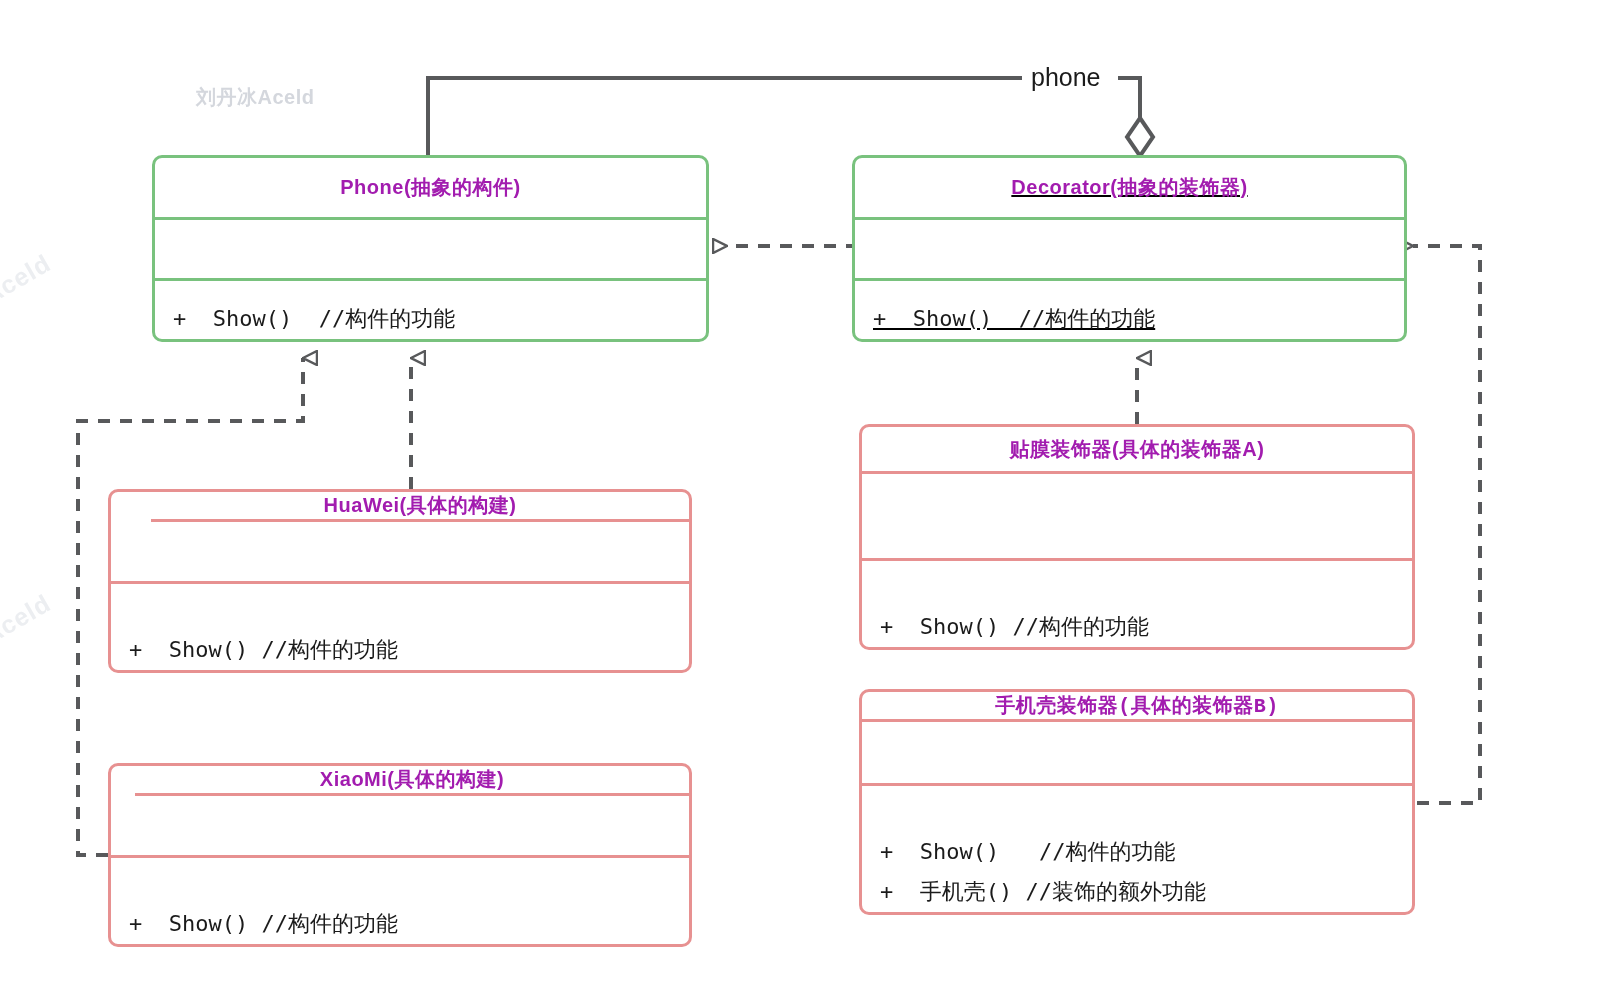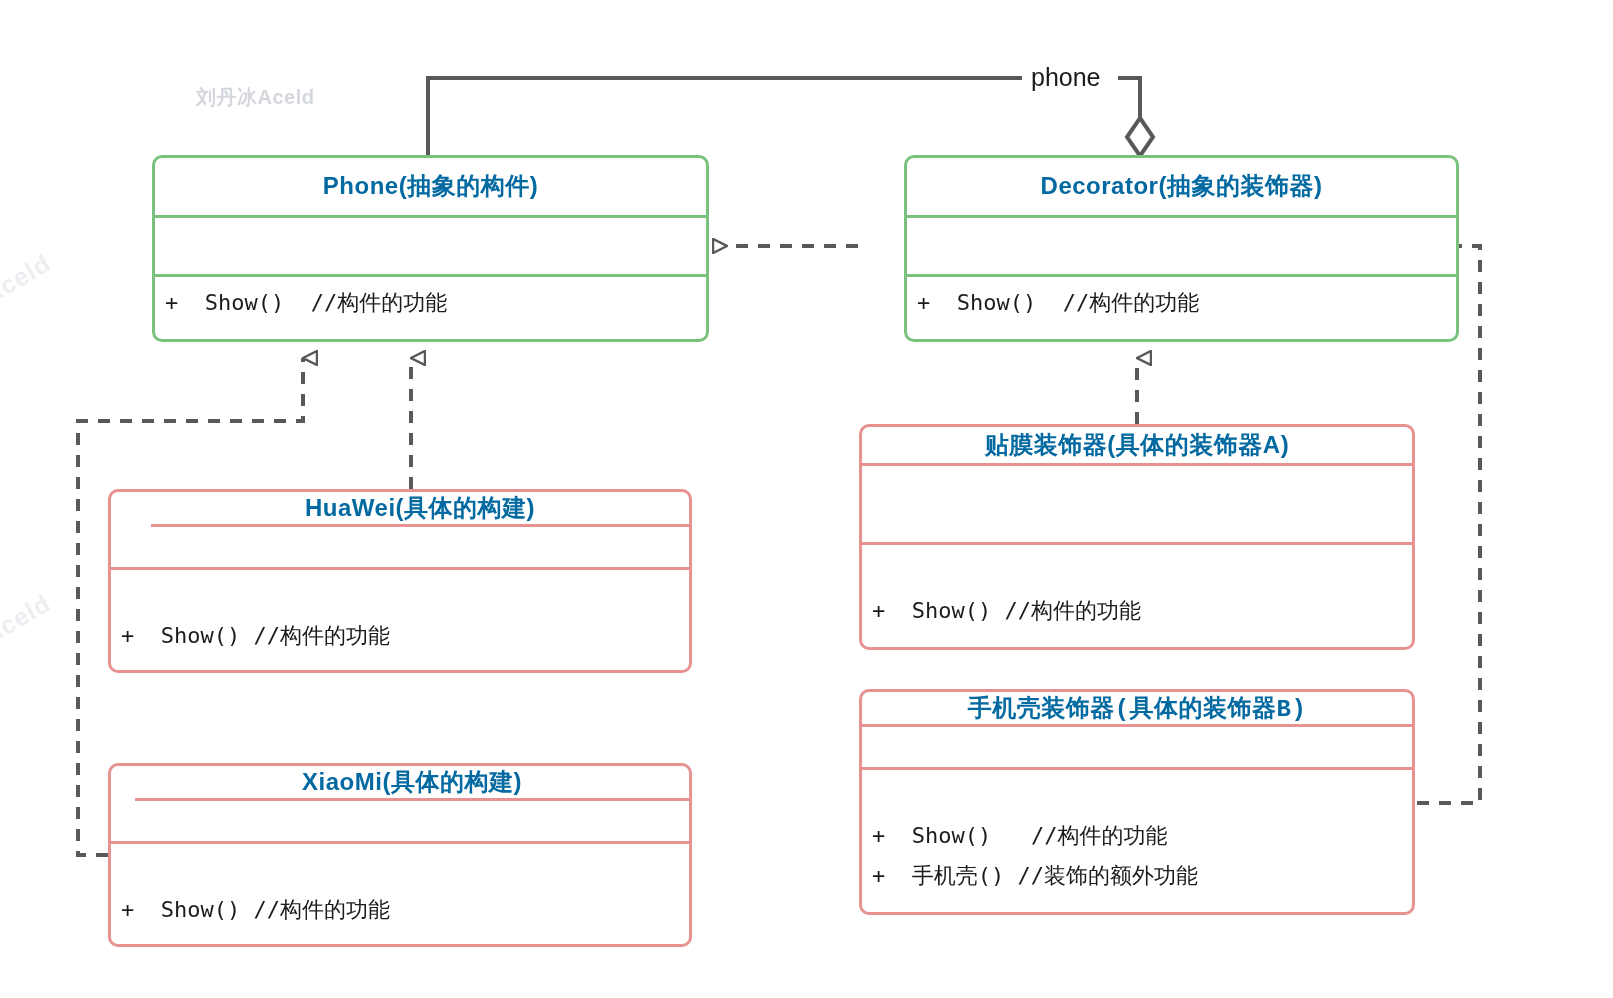--- a/index.html
+++ b/index.html
@@ -38,44 +38,45 @@
   }
   .uml-box.green { border-color: #79c27e; }
   .uml-box.red   { border-color: #e79191; gap: 40px; }
 
   .uml-title {
     box-sizing: border-box;
     display: flex;
     align-items: center;
     justify-content: center;
     font-weight: bold;
-    font-size: 24px;
-    color: #0369a1;
+    font-size: 20px;
+    color: #a21caf;
     border-bottom-style: solid;
     border-bottom-width: 3px;
     letter-spacing: 0.5px;
     white-space: nowrap;
   }
   .green > .uml-title { border-bottom-color: #79c27e; }
   .red   > .uml-title { border-bottom-color: #e79191; }
 
   .uml-attrs {
     box-sizing: border-box;
     border-bottom-style: solid;
     border-bottom-width: 3px;
   }
   .green > .uml-attrs { border-bottom-color: #79c27e; }
   .red   > .uml-attrs { border-bottom-color: #e79191; }
 
   .uml-methods {
     box-sizing: border-box;
-    padding: 6px 0 16px 10px;
+    padding: 6px 0 0 10px;
     display: flex;
     flex-direction: column;
     justify-content: flex-end;
+    margin-left: 8px;
   }
   .method-row {
     font-family: "DejaVu Sans Mono", "Liberation Mono", monospace;
     font-size: 22px;
     color: #1b1b1b;
     line-height: 40px;
     white-space: pre;
   }
 
   .watermark-main {
@@ -157,21 +158,21 @@
   <div class="watermark-side" style="left:-22px; top:625px;">Aceld</div>
 
   <div class="uml-box green" style="left:152px; top:155px; width:557px; height:187px;">
     <div class="uml-title" style="height:62px;">Phone(抽象的构件)</div>
     <div class="uml-attrs" style="height:61px;"></div>
     <div class="uml-methods" style="flex:1;">
       <div class="method-row">+  Show()  //构件的功能</div>
     </div>
   </div>
 
-  <div class="uml-box green" style="left:904px; top:155px; width:555px; height:187px;">
+  <div class="uml-box green" style="left:852px; top:155px; width:555px; height:187px;text-decoration:underline;">
     <div class="uml-title" style="height:62px;">Decorator(抽象的装饰器)</div>
     <div class="uml-attrs" style="height:61px;"></div>
     <div class="uml-methods" style="flex:1;">
       <div class="method-row">+  Show()  //构件的功能</div>
     </div>
   </div>
 
   <div class="uml-box red" style="left:108px; top:489px; width:584px; height:184px;">
     <div class="uml-title" style="height:61px;margin-left:40px;">HuaWei(具体的构建)</div>
     <div class="uml-attrs" style="height:61px;"></div>

